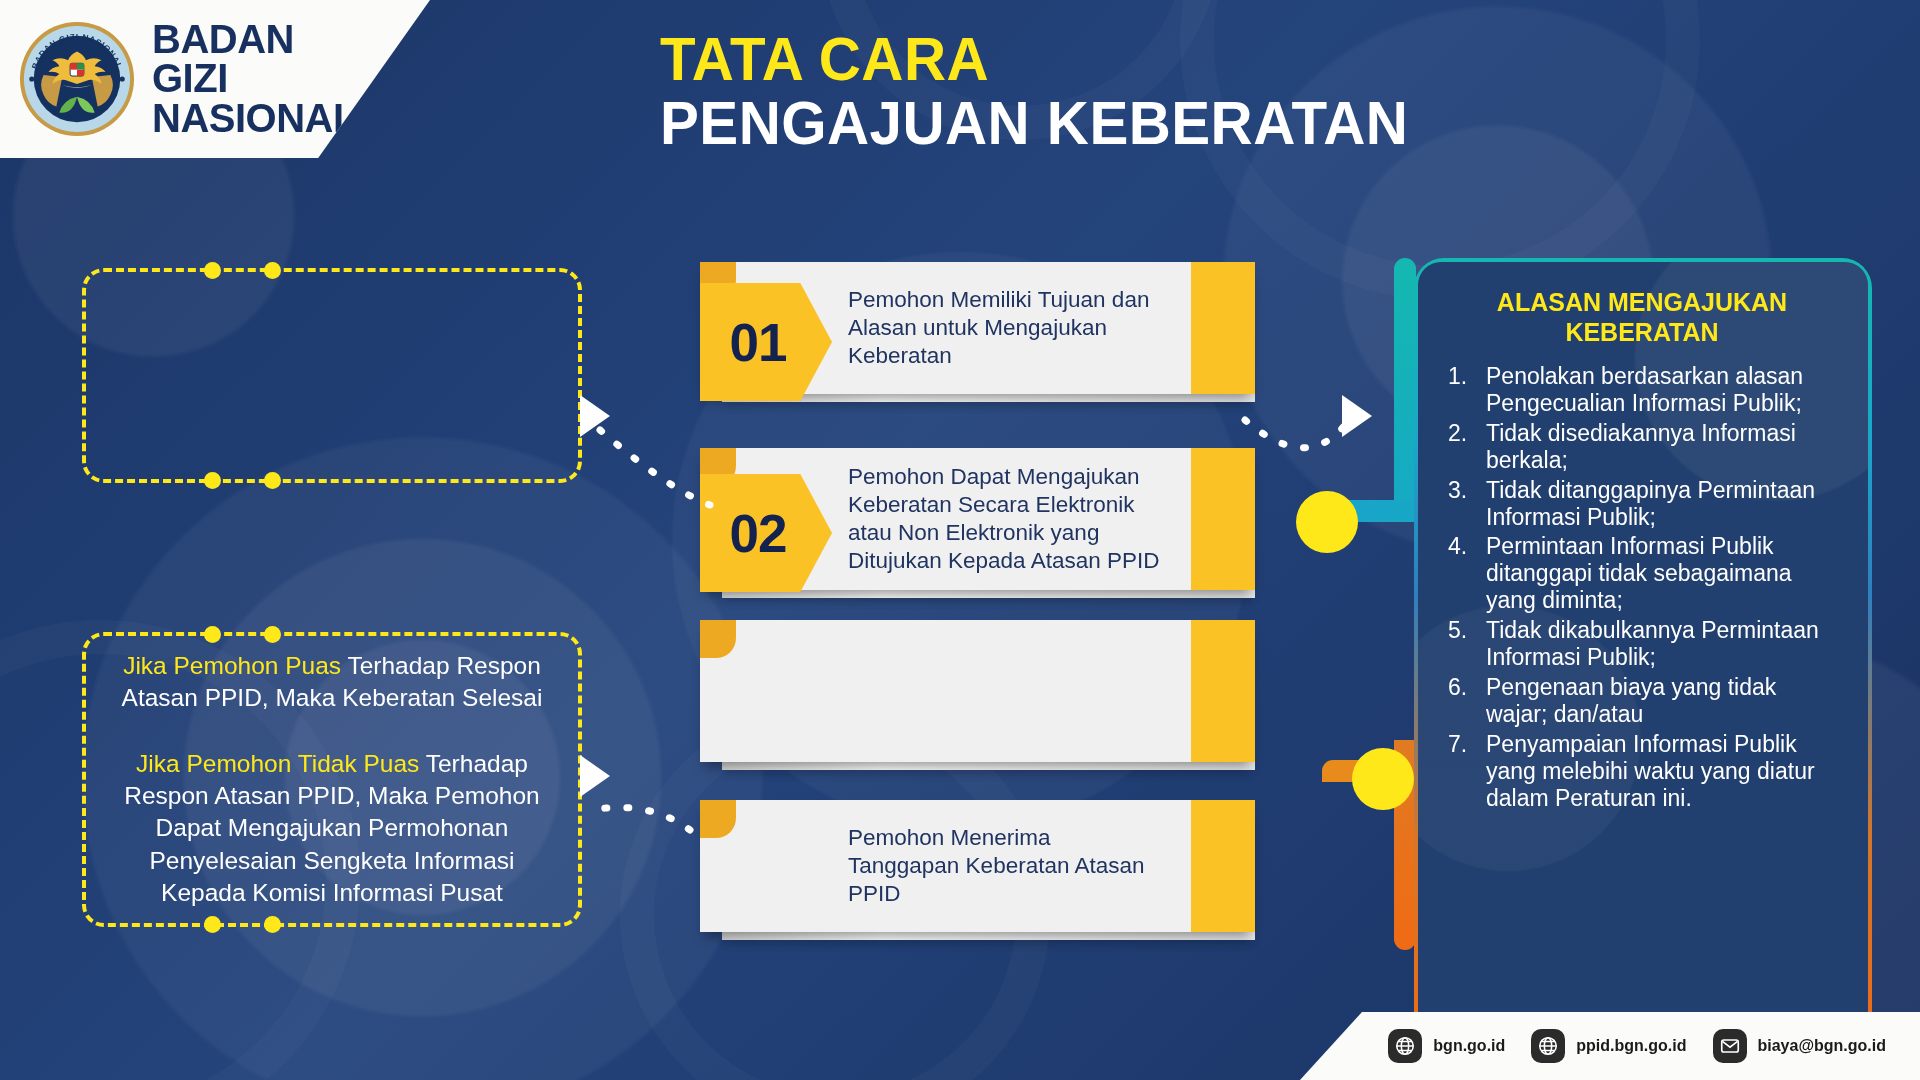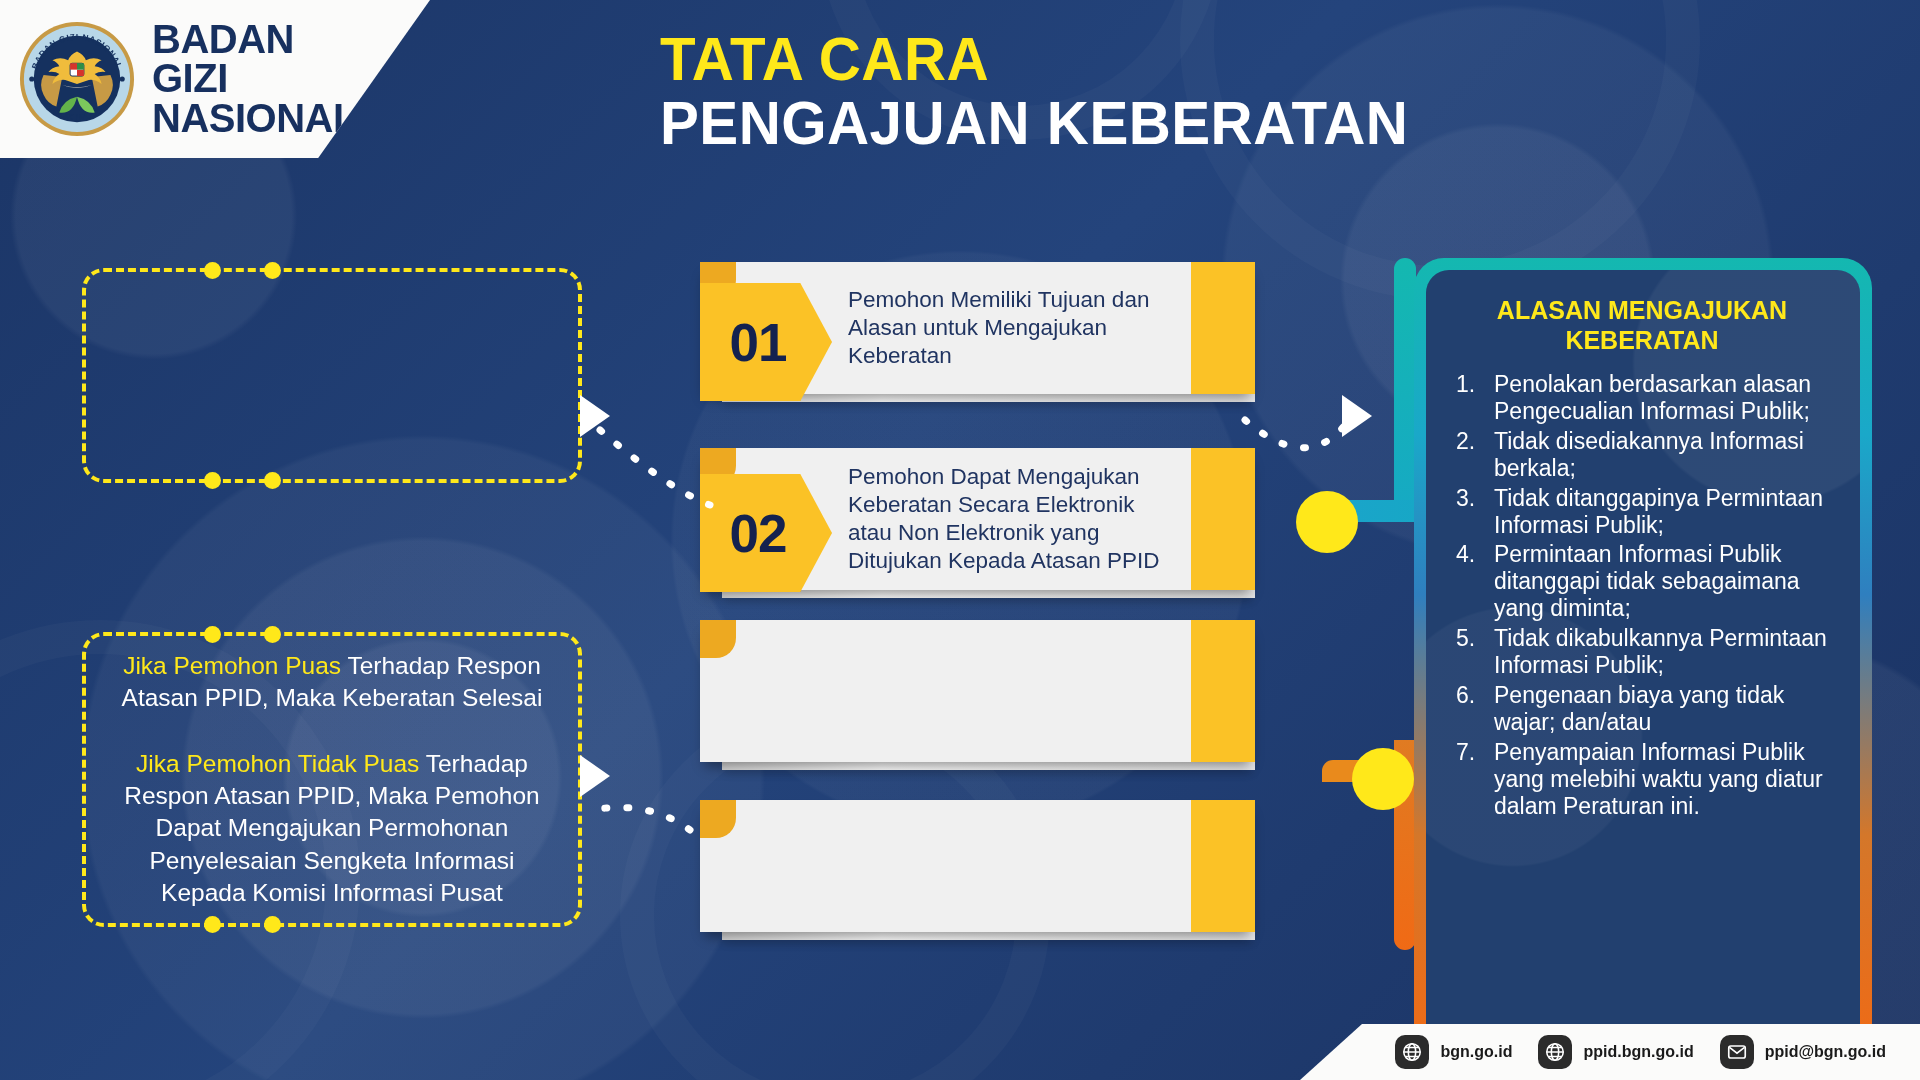--- a/index.html
+++ b/index.html
@@ -112,21 +112,21 @@
     background: linear-gradient(to right, #d8d8d8, #ffffff 30%, #e6e6e6);
     box-shadow: 0 5px 8px -3px rgba(0,0,0,0.45);
   }
   #card1 { left: 700px; top: 268px; }
   #card2 { left: 700px; top: 455px; }
 
   
   #reason-panel {
     position: absolute; left: 1414px; top: 258px; width: 458px; height: 802px;
     border-radius: 30px;
-    padding: 12px;
+    padding: 4px;
     background: linear-gradient(to bottom, #14b8b0 0%, #1aa8c9 22%, #2f7fbf 42%, #d4772a 72%, #f06a15 100%);
     z-index: 9;
   }
   #reason-inner {
     width: 100%; height: 100%; border-radius: 23px;
     background: #22406f;
     background-image:
       radial-gradient(circle at 80% 12%, rgba(255,255,255,0.05) 0 18%, rgba(255,255,255,0) 18.4%),
       radial-gradient(circle at 20% 60%, rgba(255,255,255,0.04) 0 22%, rgba(255,255,255,0) 22.4%);
     padding: 26px 24px 20px 22px;
@@ -176,21 +176,21 @@
 
   
   .tri {
     position: absolute; width: 0; height: 0; z-index: 10;
     border-top: 21px solid transparent; border-bottom: 21px solid transparent;
   }
   .tri.right { border-left: 30px solid #ffffff; }
 
   
   #footer {
-    position: absolute; right: 0; bottom: 0; width: 620px; height: 56px;
+    position: absolute; right: 0; bottom: 0; width: 620px; height: 68px;
     background: #fbfbfa;
     clip-path: polygon(10% 0, 100% 0, 100% 100%, 0 100%);
     display: flex; align-items: center; justify-content: flex-end;
     gap: 26px; padding-right: 34px; z-index: 20;
   }
   .foot-item { display: flex; align-items: center; gap: 11px; }
   .foot-icon {
     width: 34px; height: 34px; border-radius: 10px; background: #2b2b2b;
     display: flex; align-items: center; justify-content: center;
   }
@@ -304,20 +304,21 @@
     <div class="card-body" style="min-height:142px;">
       <div class="card-fold"></div>
       <div class="card-accent"></div>
     </div>
     <div class="card-underbar"></div>
   </div>
 
   <div class="card" id="card4x" style="left:700px; top:800px;">
     <div class="card-body">
       <div class="card-fold"></div>
+      <div class="card-text">Pemohon Menerima Tanggapan Keberatan Atasan PPID</div>
       <div class="card-accent"></div>
     </div>
     <div class="card-underbar"></div>
   </div>
 
   <svg style="position:absolute; left:0; top:0; width:1920px; height:1080px; z-index:11; pointer-events:none;">
 
     <path d="M600 430 q70 60 110 75" stroke="#ffffff" stroke-width="7" fill="none" stroke-linecap="round" stroke-dasharray="2 20"></path>
 
     <path d="M690 830 q-40 -30 -100 -20" stroke="#ffffff" stroke-width="7" fill="none" stroke-linecap="round" stroke-dasharray="2 20"></path>
@@ -372,17 +373,17 @@
       </span>
       <span class="foot-label">ppid.bgn.go.id</span>
     </div>
     <div class="foot-item">
       <span class="foot-icon">
         <svg width="22" height="22" viewBox="0 0 24 24" fill="none" stroke="#ffffff" stroke-width="1.8">
           <rect x="3" y="5.5" width="18" height="13" rx="2.2"></rect>
           <path d="M3.8 7l8.2 6.2L20.2 7"></path>
         </svg>
       </span>
-      <span class="foot-label">ppid@bgn.go.id</span>
+      <span class="foot-label">biaya@bgn.go.id</span>
     </div>
   </div>
 
 </div>
 
 </body></html>

